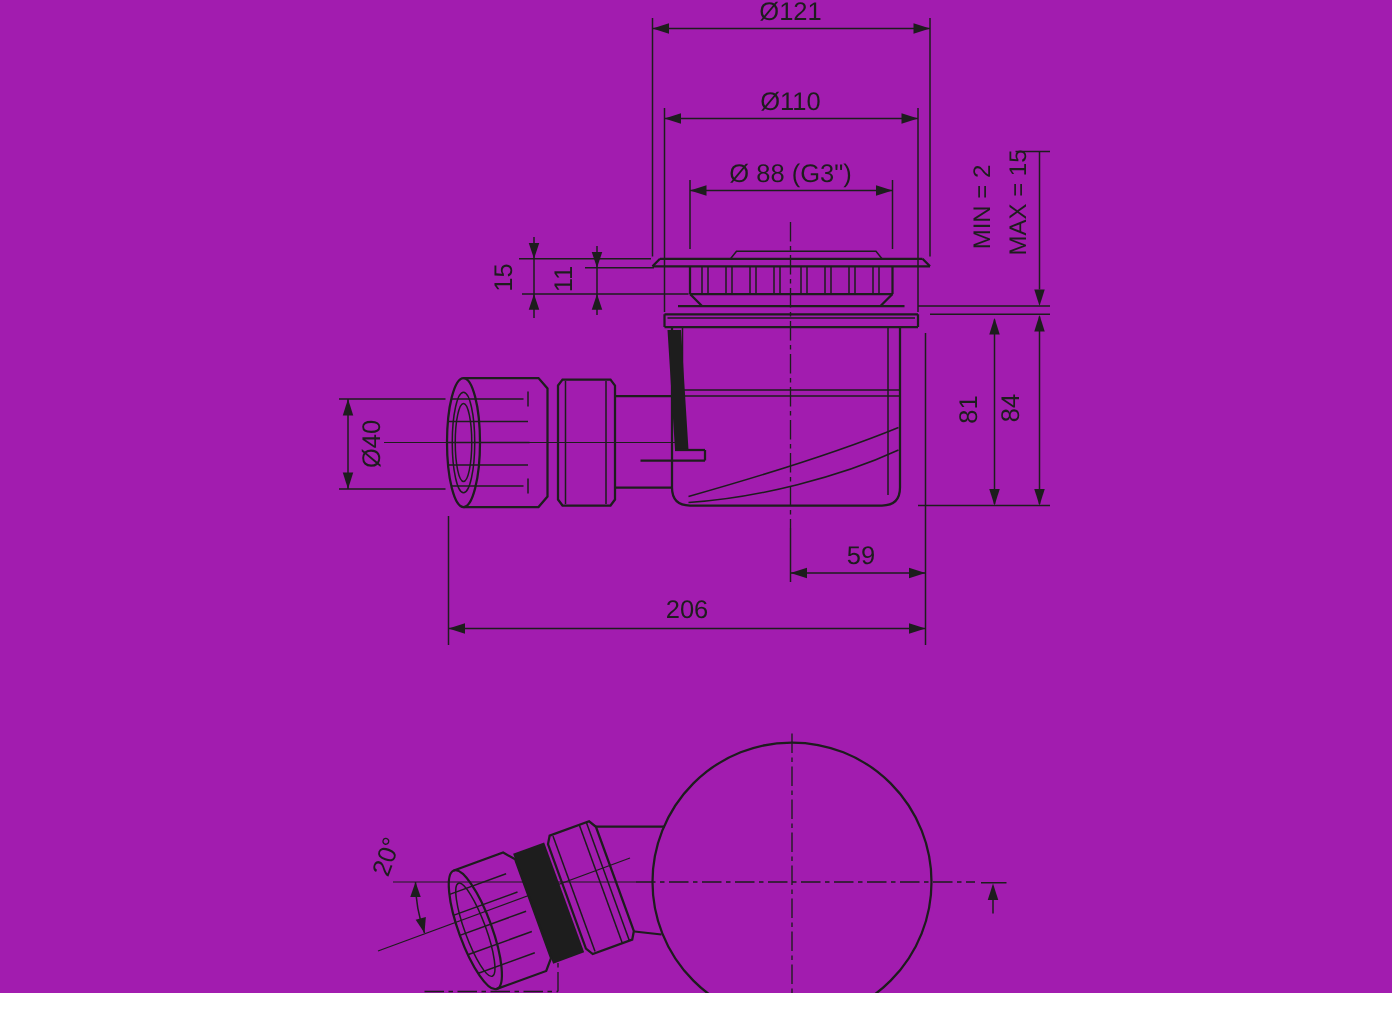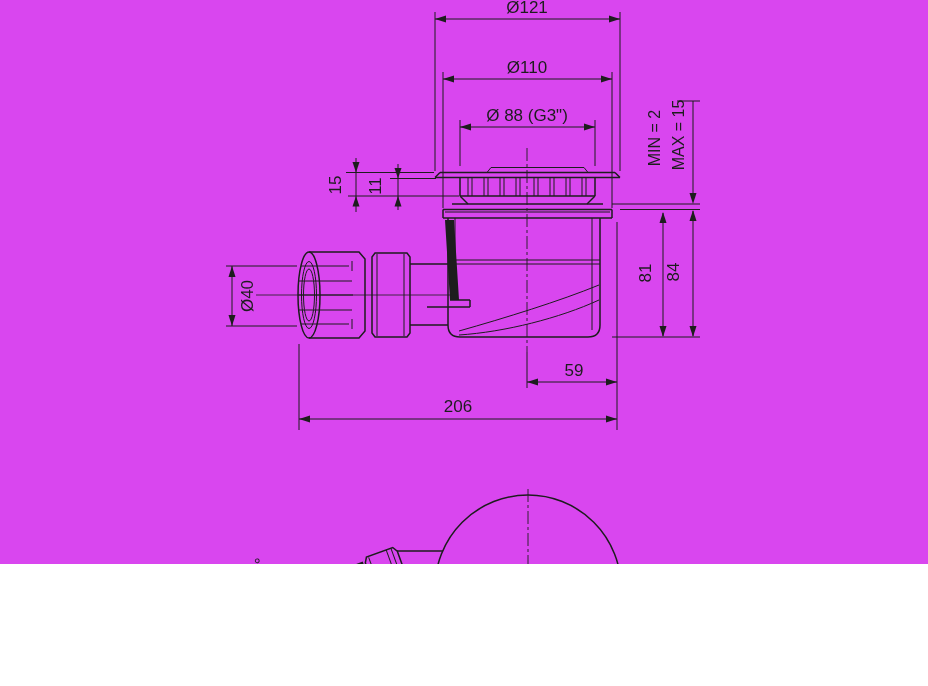--- a/index.html
+++ b/index.html
@@ -1,16 +1,16 @@
 <!DOCTYPE html>
 <html><head>
 <meta charset="utf-8">
 <style>
   html,body{margin:0;padding:0;background:#ffffff;}
-  .stage{width:928px;height:564px;position:relative;background:#d946ef;overflow:hidden;}
+  .stage{width:928px;height:662px;position:relative;background:#a21caf;overflow:hidden;}
   svg{display:block;}
   .ln  {stroke:#1d1d1d;stroke-width:1.5;fill:none;stroke-linecap:butt;}
   .lnt {stroke:#1d1d1d;stroke-width:1;fill:none;}
   .hair{stroke:#1d1d1d;stroke-width:0.8;fill:none;}
   .cl  {stroke:#1d1d1d;stroke-width:0.9;fill:none;stroke-dasharray:13 3 3 3;}
   .arr {fill:#1d1d1d;stroke:none;}
   .blk {fill:#1d1d1d;stroke:none;}
   .dim {font-family:"Liberation Sans",sans-serif;font-size:17px;fill:#1d1d1d;}
   .dim-sm{font-family:"Liberation Sans",sans-serif;font-size:16px;fill:#1d1d1d;}
 </style>

